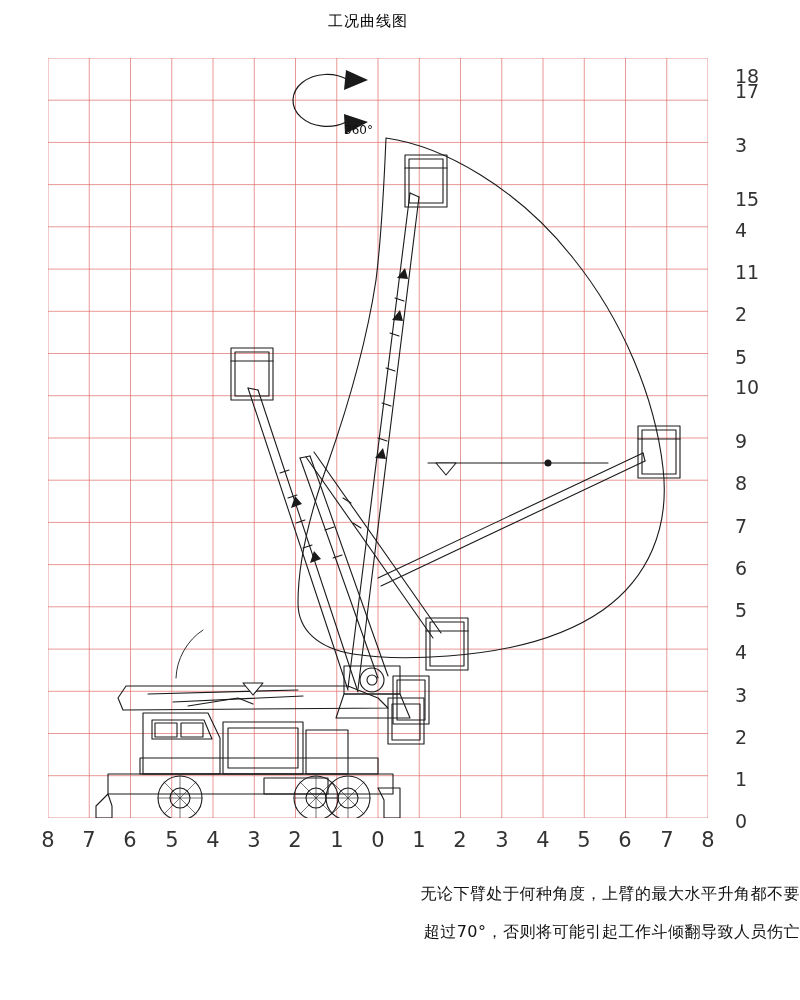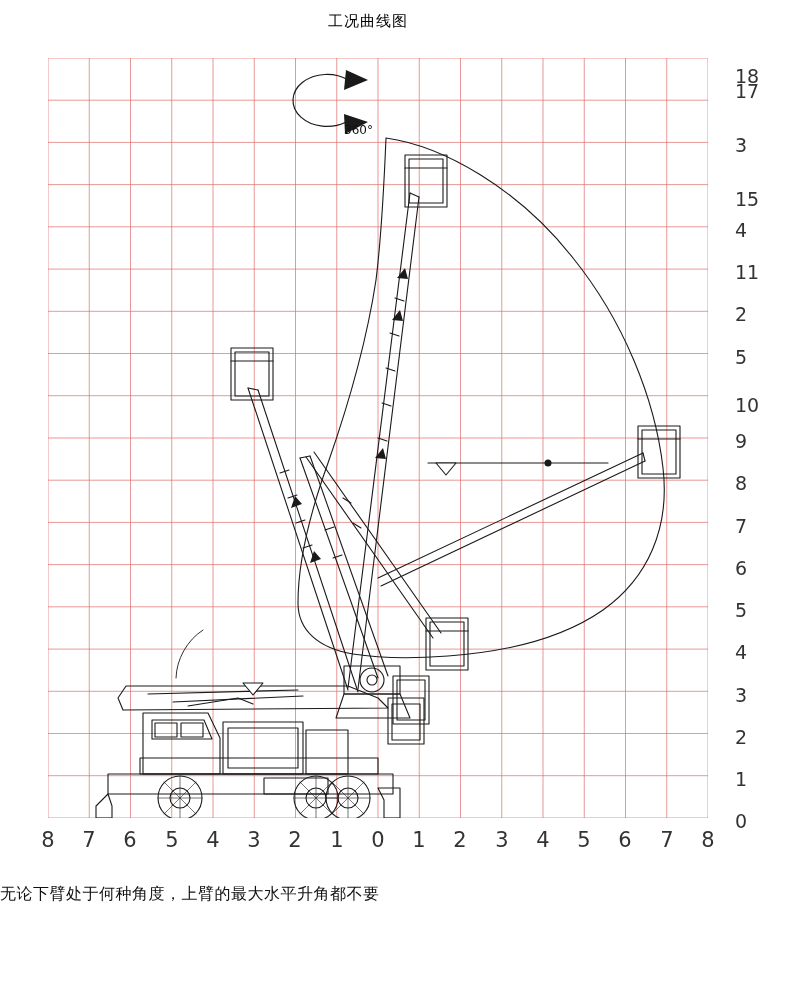--- a/index.html
+++ b/index.html
@@ -75,21 +75,21 @@
     text-align: center;
     font-family: "DejaVu Sans", sans-serif;
     font-size: 21px;
     line-height: 24px;
     color: #333;
   }
   .note {
     position: absolute;
     left: 0;
     width: 800px;
-    text-align: left;
+    text-align: right;
     font-family: "DejaVu Sans", sans-serif;
     font-size: 16px;
     letter-spacing: 0.5px;
     color: #111;
   }
   .note1 { top: 884px; }
   .note2 { top: 922px; }
   .rot-label {
     position: absolute;
     font-family: "DejaVu Sans", sans-serif;
@@ -281,21 +281,21 @@
 
   <div class="y-axis">
     <div class="tick" style="top:15px;">18</div>
     <div class="tick" style="top:30px;">17</div>
     <div class="tick" style="top:84px;">3</div>
     <div class="tick" style="top:138px;">15</div>
     <div class="tick" style="top:169px;">4</div>
     <div class="tick" style="top:211px;">11</div>
     <div class="tick" style="top:253px;">2</div>
     <div class="tick" style="top:296px;">5</div>
-    <div class="tick" style="top:344px;">10</div>
+    <div class="tick" style="top:326px;">10</div>
     <div class="tick" style="top:380px;">9</div>
     <div class="tick" style="top:422px;">8</div>
     <div class="tick" style="top:465px;">7</div>
     <div class="tick" style="top:507px;">6</div>
     <div class="tick" style="top:549px;">5</div>
     <div class="tick" style="top:591px;">4</div>
     <div class="tick" style="top:634px;">3</div>
     <div class="tick" style="top:676px;">2</div>
     <div class="tick" style="top:718px;">1</div>
     <div class="tick" style="top:760px;">0</div>
@@ -315,14 +315,15 @@
     <div class="tick" style="left:425px;">2</div>
     <div class="tick" style="left:467px;">3</div>
     <div class="tick" style="left:508px;">4</div>
     <div class="tick" style="left:549px;">5</div>
     <div class="tick" style="left:590px;">6</div>
     <div class="tick" style="left:632px;">7</div>
     <div class="tick" style="left:673px;">8</div>
   </div>
 
   <div class="note note1">无论下臂处于何种角度，上臂的最大水平升角都不要</div>
+  <div class="note note2">超过70°，否则将可能引起工作斗倾翻导致人员伤亡</div>
 
 </div>
 
 </body></html>

